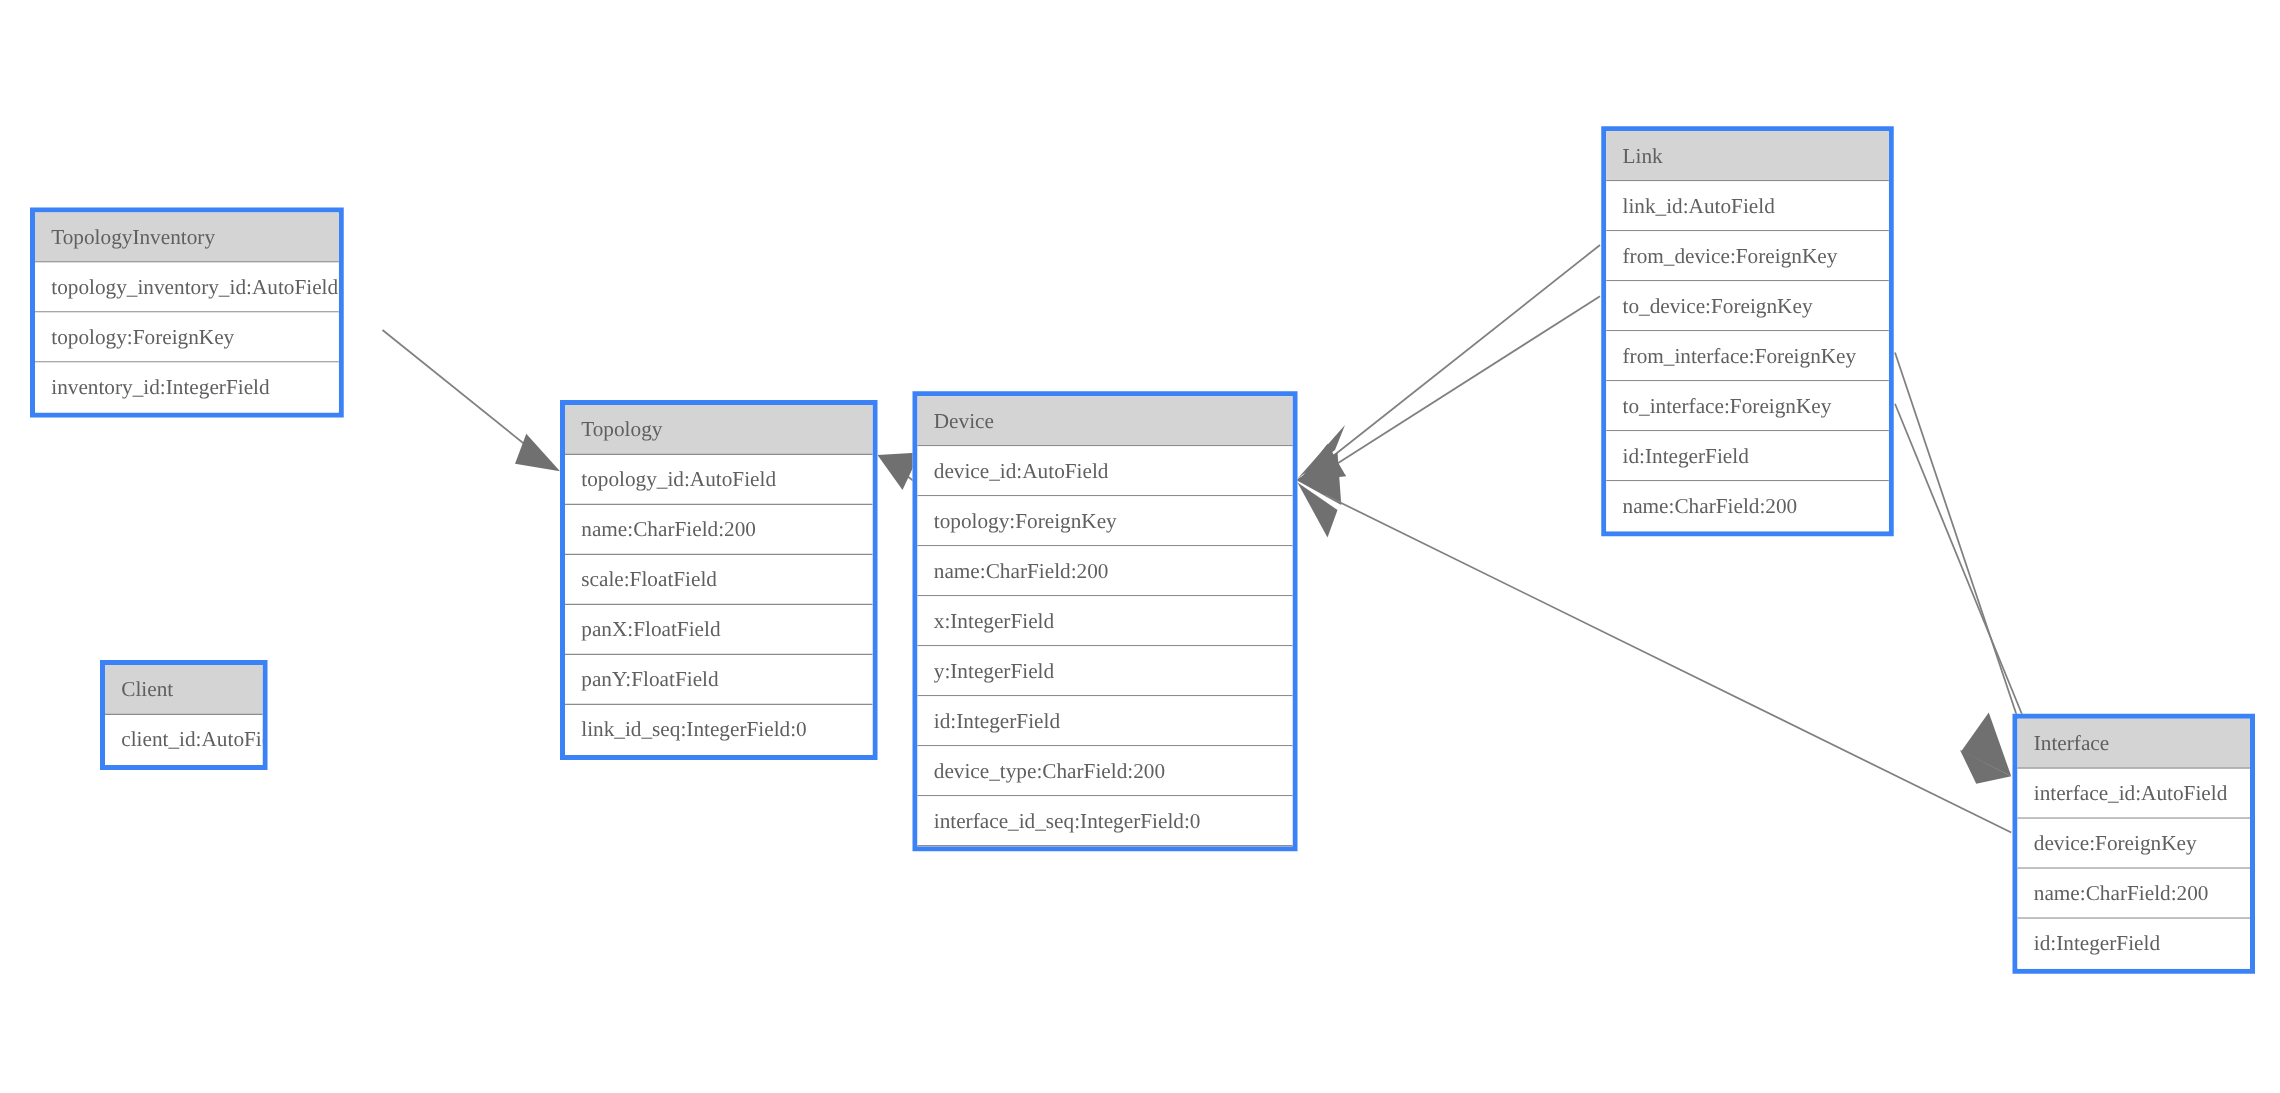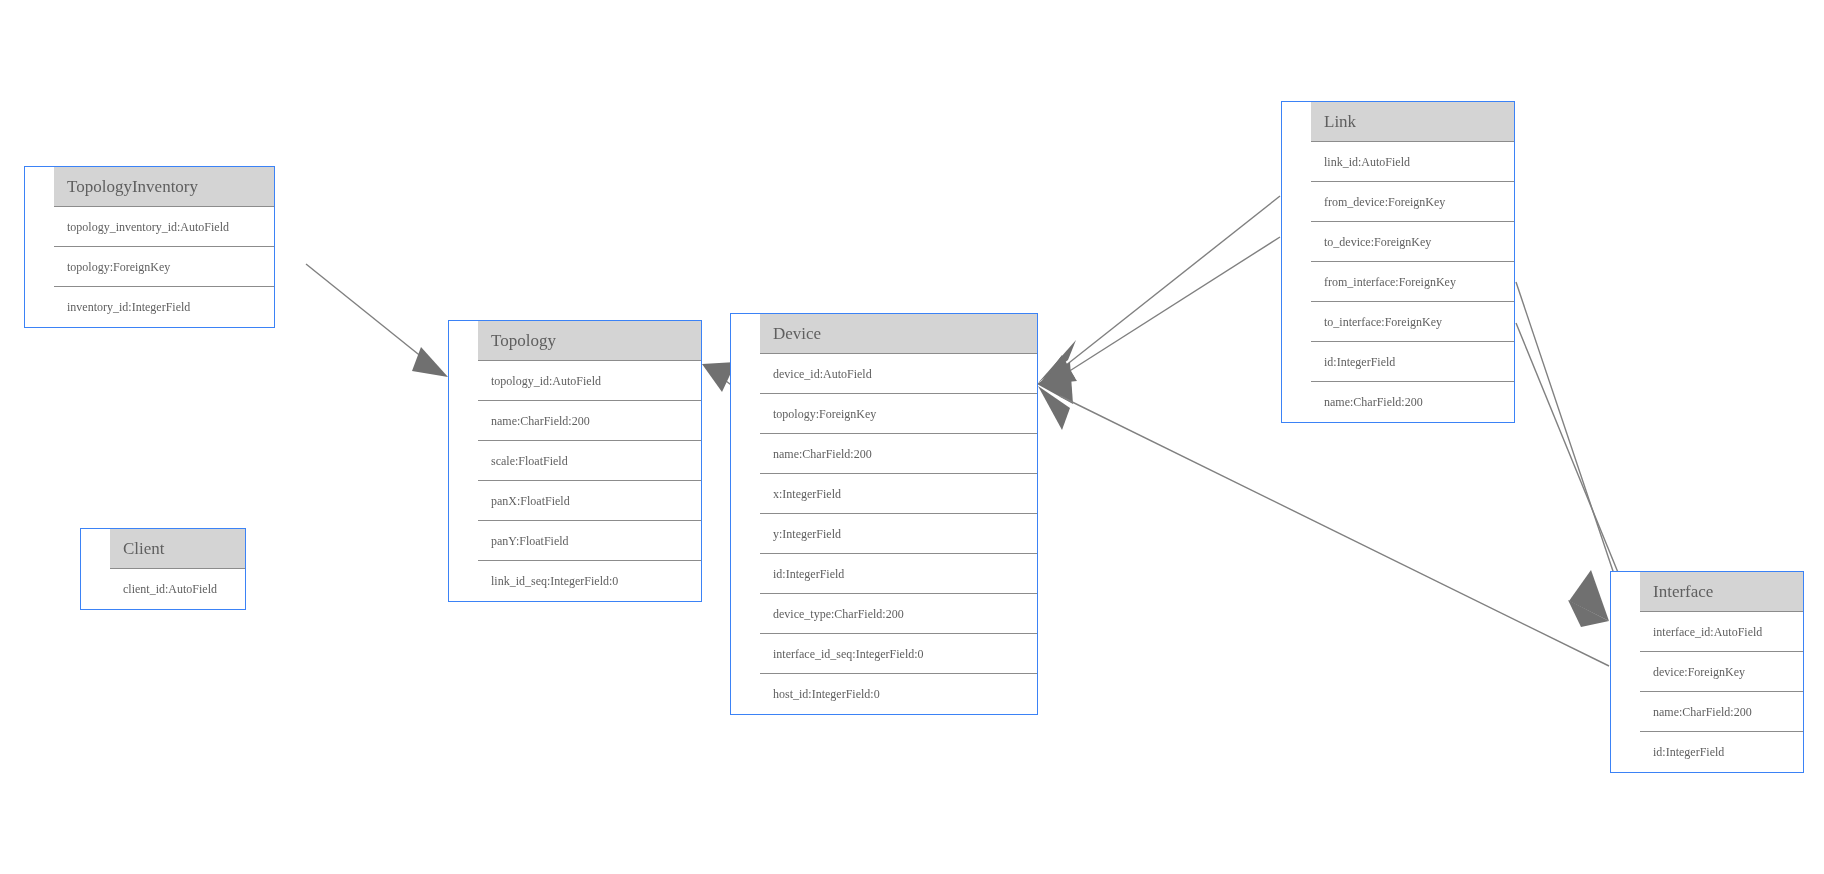--- a/index.html
+++ b/index.html
@@ -19,42 +19,41 @@
     position: absolute;
     left: 0;
     top: 0;
     width: 1824px;
     height: 874px;
     pointer-events: none;
   }
   .entity {
     position: absolute;
     box-sizing: border-box;
-    border: 1px solid #3b82f6;
+    border: 4px solid #3b82f6;
     background: #ffffff;
     z-index: 2;
-    padding-left: 29px;
   }
   .entity-header {
     box-sizing: border-box;
     background: #d4d4d4;
     border-bottom: 1px solid #8c8c8c;
     color: #5f5f5f;
     font-size: 17px;
     line-height: 40px;
     height: 40px;
     padding: 0 0 0 13px;
     white-space: nowrap;
     overflow: hidden;
   }
   .entity-field {
     box-sizing: border-box;
     border-bottom: 1px solid #8c8c8c;
     color: #5f5f5f;
-    font-size: 12px;
+    font-size: 17px;
     line-height: 40px;
     height: 40px;
     padding: 0 0 0 13px;
     white-space: nowrap;
     overflow: hidden;
     background: #ffffff;
   }
   .entity-field.last {
     border-bottom: none;
   }
@@ -111,21 +110,21 @@
 
   </svg>
 
   <div class="entity" style="left:24px; top:166px; width:251px;">
     <div class="entity-header">TopologyInventory</div>
     <div class="entity-field">topology_inventory_id:AutoField</div>
     <div class="entity-field">topology:ForeignKey</div>
     <div class="entity-field last">inventory_id:IntegerField</div>
   </div>
 
-  <div class="entity" style="left:80px; top:528px; width:166px;">
+  <div class="entity" style="left:80px; top:528px; width:134px;">
     <div class="entity-header">Client</div>
     <div class="entity-field last">client_id:AutoField</div>
   </div>
 
   <div class="entity" style="left:448px; top:320px; width:254px;">
     <div class="entity-header">Topology</div>
     <div class="entity-field">topology_id:AutoField</div>
     <div class="entity-field">name:CharField:200</div>
     <div class="entity-field">scale:FloatField</div>
     <div class="entity-field">panX:FloatField</div>
@@ -136,21 +135,20 @@
   <div class="entity" style="left:730px; top:313px; width:308px;">
     <div class="entity-header">Device</div>
     <div class="entity-field">device_id:AutoField</div>
     <div class="entity-field">topology:ForeignKey</div>
     <div class="entity-field">name:CharField:200</div>
     <div class="entity-field">x:IntegerField</div>
     <div class="entity-field">y:IntegerField</div>
     <div class="entity-field">id:IntegerField</div>
     <div class="entity-field">device_type:CharField:200</div>
     <div class="entity-field">interface_id_seq:IntegerField:0</div>
-    <div class="entity-field last">host_id:IntegerField:0</div>
   </div>
 
   <div class="entity" style="left:1281px; top:101px; width:234px;">
     <div class="entity-header">Link</div>
     <div class="entity-field">link_id:AutoField</div>
     <div class="entity-field">from_device:ForeignKey</div>
     <div class="entity-field">to_device:ForeignKey</div>
     <div class="entity-field">from_interface:ForeignKey</div>
     <div class="entity-field">to_interface:ForeignKey</div>
     <div class="entity-field">id:IntegerField</div>

